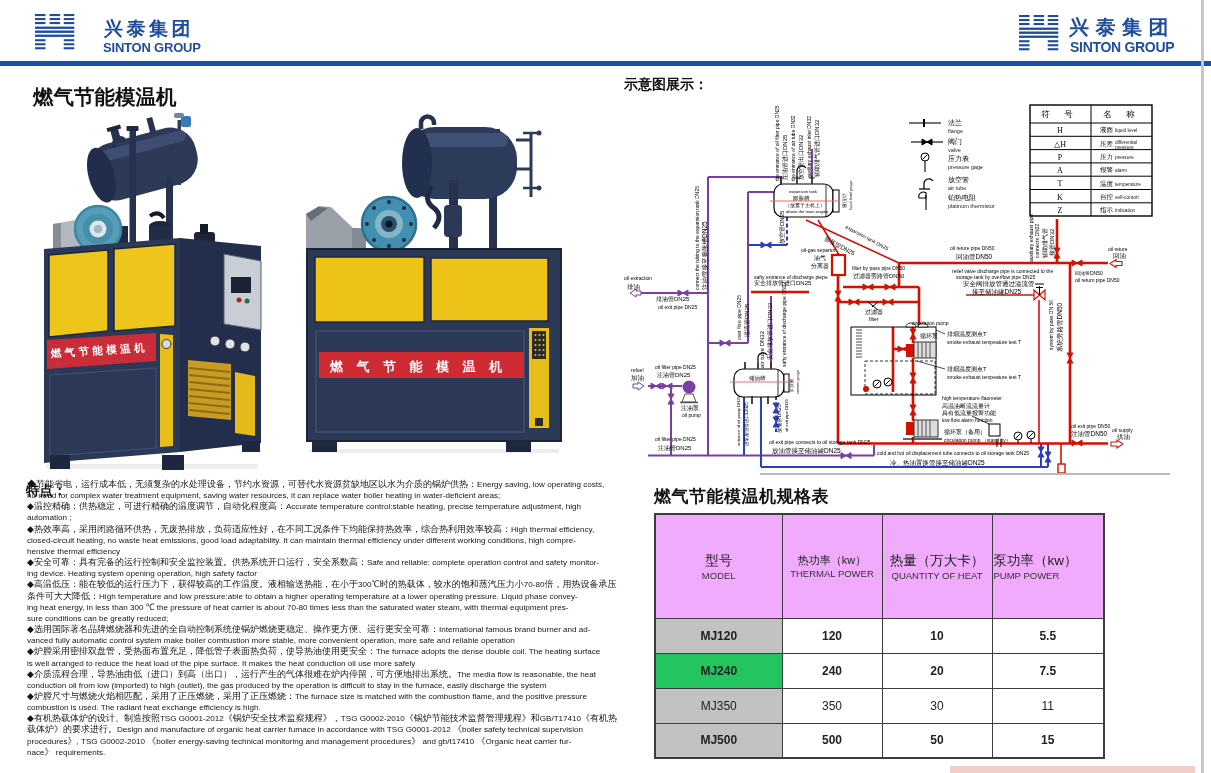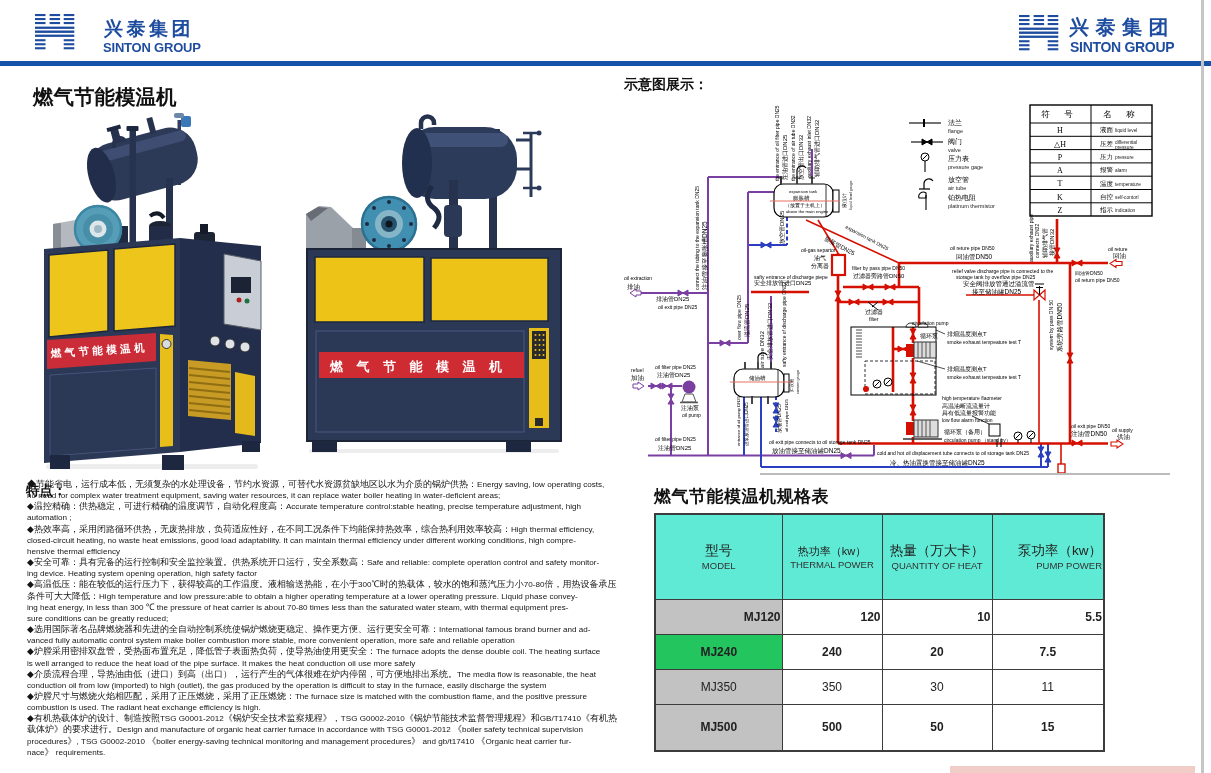--- a/index.html
+++ b/index.html
@@ -665,57 +665,57 @@
 <div class="abs" style="left:654px;top:485px;color:#111;font-size:17px;font-weight:bold;letter-spacing:0.5px">燃气节能模温机规格表</div>
 
 <table class="abs" style="left:654px;top:513px;border-collapse:collapse;table-layout:fixed;width:449px;border:2px solid #3c3c3c;font-family:'Liberation Sans',sans-serif">
 <colgroup>
       <col style="width:127px">
       <col style="width:100px">
       <col style="width:110px">
       <col style="width:112px">
     </colgroup>
 <tbody>
-      <tr style="height:85px;background:#5eead4">
+      <tr style="height:104px;background:#f0abfc">
 <td style="border:1.4px solid #3c3c3c;text-align:center;vertical-align:middle">
           <div style="font-size:13.5px;color:#222">型号</div>
           <div style="font-size:9.5px;color:#333">MODEL</div>
         </td>
 <td style="border:1.4px solid #3c3c3c;text-align:center;vertical-align:middle">
           <div style="font-size:11px;color:#222">热功率（kw）</div>
           <div style="font-size:9.5px;color:#333">THERMAL POWER</div>
         </td>
 <td style="border:1.4px solid #3c3c3c;text-align:center;vertical-align:middle">
           <div style="font-size:13.5px;color:#222">热量（万大卡）</div>
           <div style="font-size:9.5px;color:#333">QUANTITY OF HEAT</div>
         </td>
-<td style="border:1.4px solid #3c3c3c;text-align:right;vertical-align:middle">
+<td style="border:1.4px solid #3c3c3c;text-align:left;vertical-align:middle">
           <div style="font-size:13.5px;color:#222">泵功率（kw）</div>
           <div style="font-size:9.5px;color:#333">PUMP POWER</div>
         </td>
 </tr>
-<tr style="height:35px;font-size:12px;font-weight:bold;color:#222;text-align:right">
+<tr style="height:35px;font-size:12px;font-weight:bold;color:#222;text-align:center">
 <td style="border:1.4px solid #3c3c3c;background:#c2c2c2">MJ120</td>
         <td style="border:1.4px solid #3c3c3c">120</td>
         <td style="border:1.4px solid #3c3c3c">10</td>
         <td style="border:1.4px solid #3c3c3c">5.5</td>
 </tr>
 <tr style="height:35px;font-size:12px;font-weight:bold;color:#222;text-align:center">
 <td style="border:1.4px solid #3c3c3c;background:#22c55e">MJ240</td>
         <td style="border:1.4px solid #3c3c3c">240</td>
         <td style="border:1.4px solid #3c3c3c">20</td>
         <td style="border:1.4px solid #3c3c3c">7.5</td>
 </tr>
 <tr style="height:35px;font-size:12px;font-weight:normal;color:#222;text-align:center">
 <td style="border:1.4px solid #3c3c3c;background:#c2c2c2">MJ350</td>
         <td style="border:1.4px solid #3c3c3c">350</td>
         <td style="border:1.4px solid #3c3c3c">30</td>
         <td style="border:1.4px solid #3c3c3c">11</td>
 </tr>
-<tr style="height:47px;font-size:12px;font-weight:bold;color:#222;text-align:center">
+<tr style="height:35px;font-size:12px;font-weight:bold;color:#222;text-align:center">
 <td style="border:1.4px solid #3c3c3c;background:#c2c2c2">MJ500</td>
         <td style="border:1.4px solid #3c3c3c">500</td>
         <td style="border:1.4px solid #3c3c3c">50</td>
         <td style="border:1.4px solid #3c3c3c">15</td>
 </tr>
 </tbody>
   </table>
 
 <div class="abs" style="left:1201px;top:0;width:3px;height:773px;background:#c6c6c6"></div>
 

